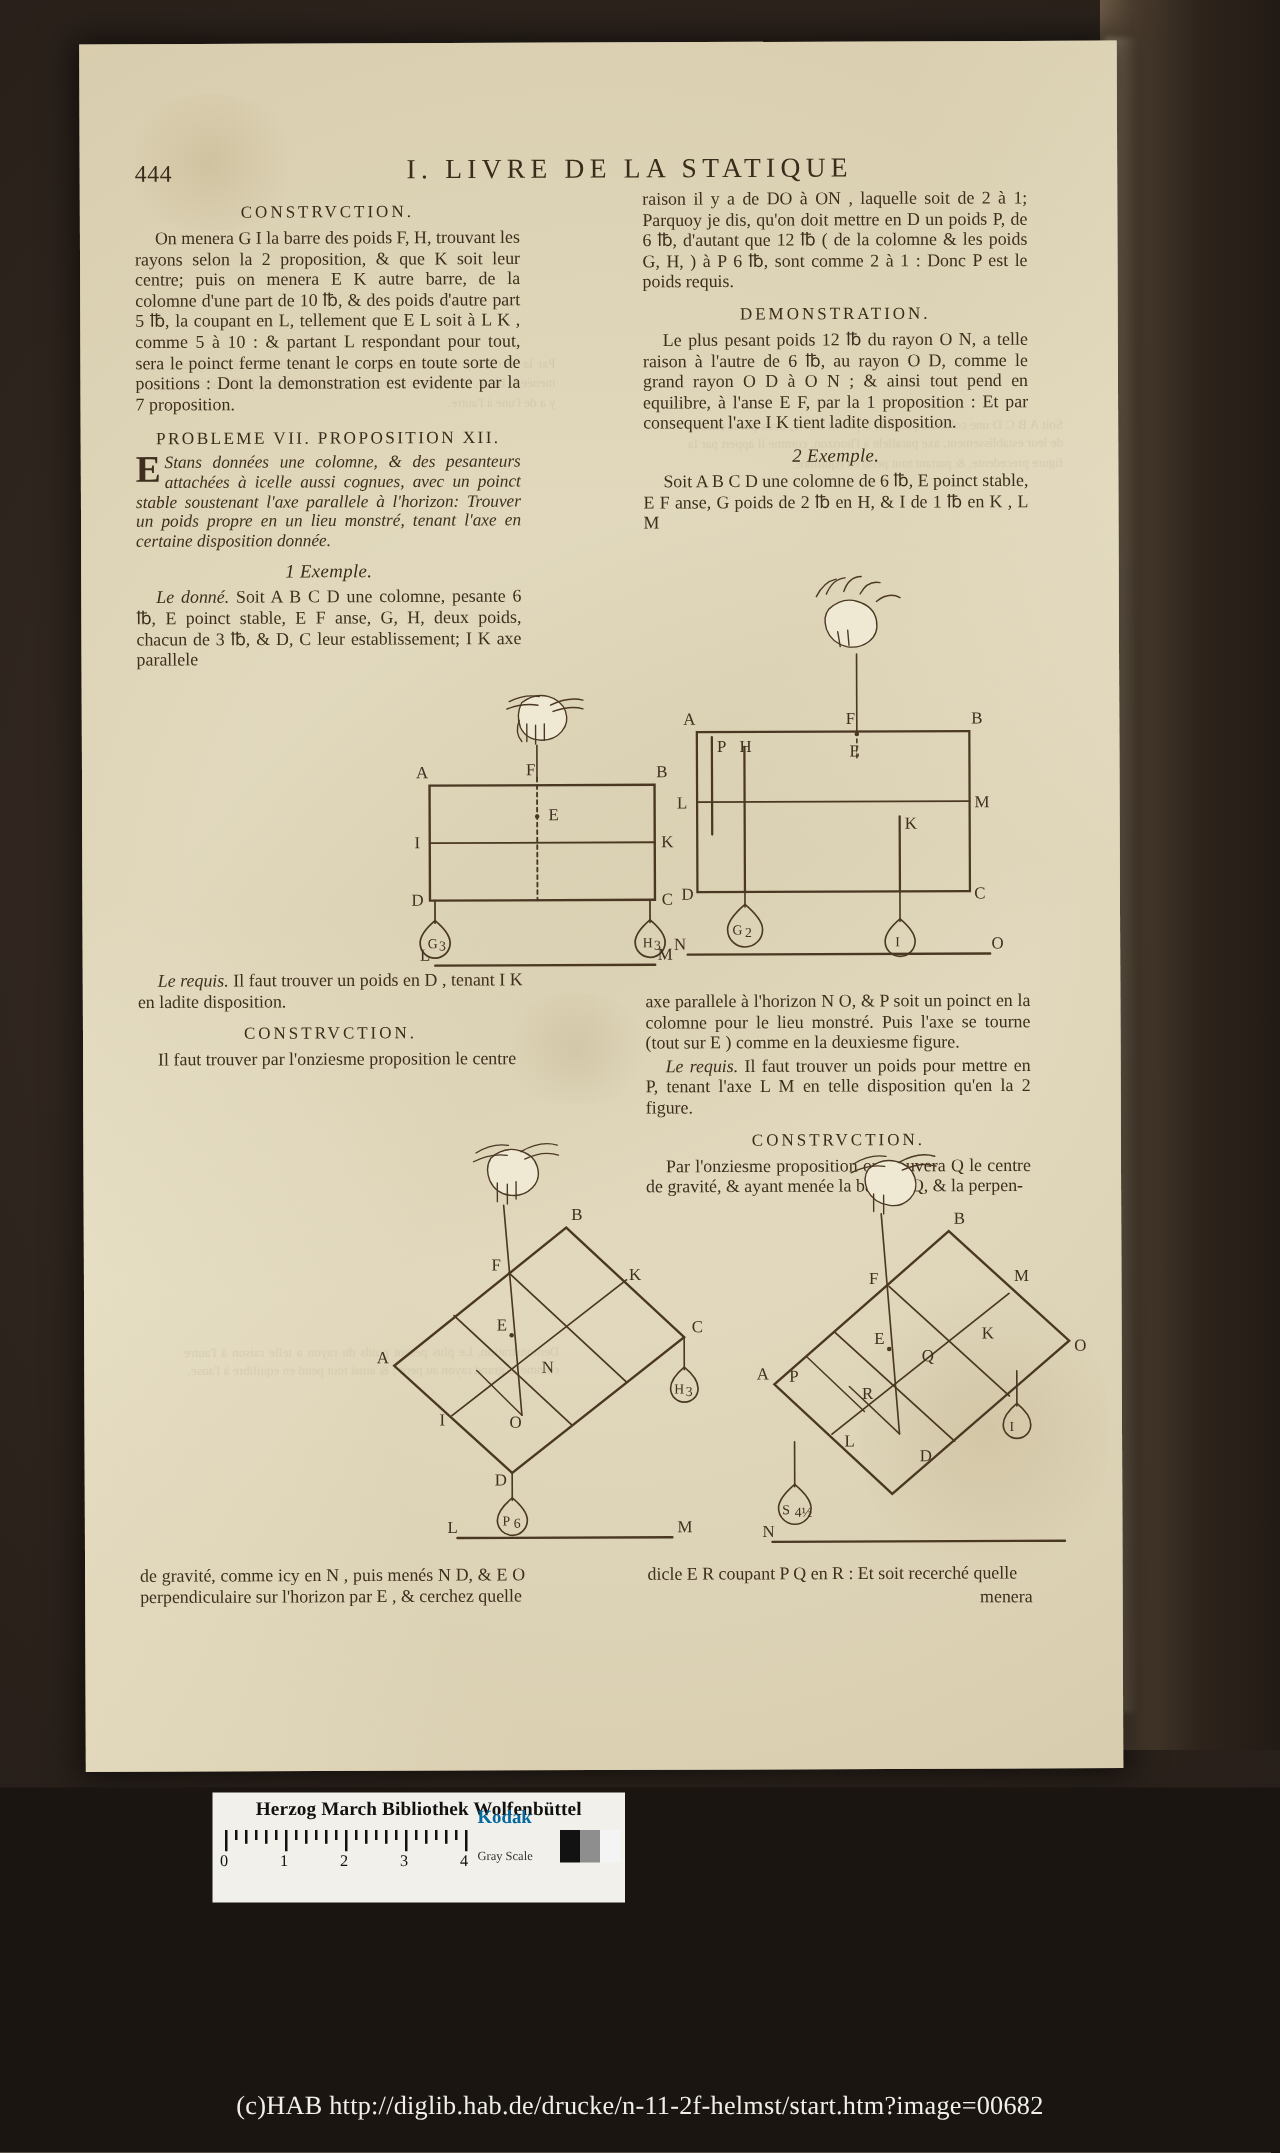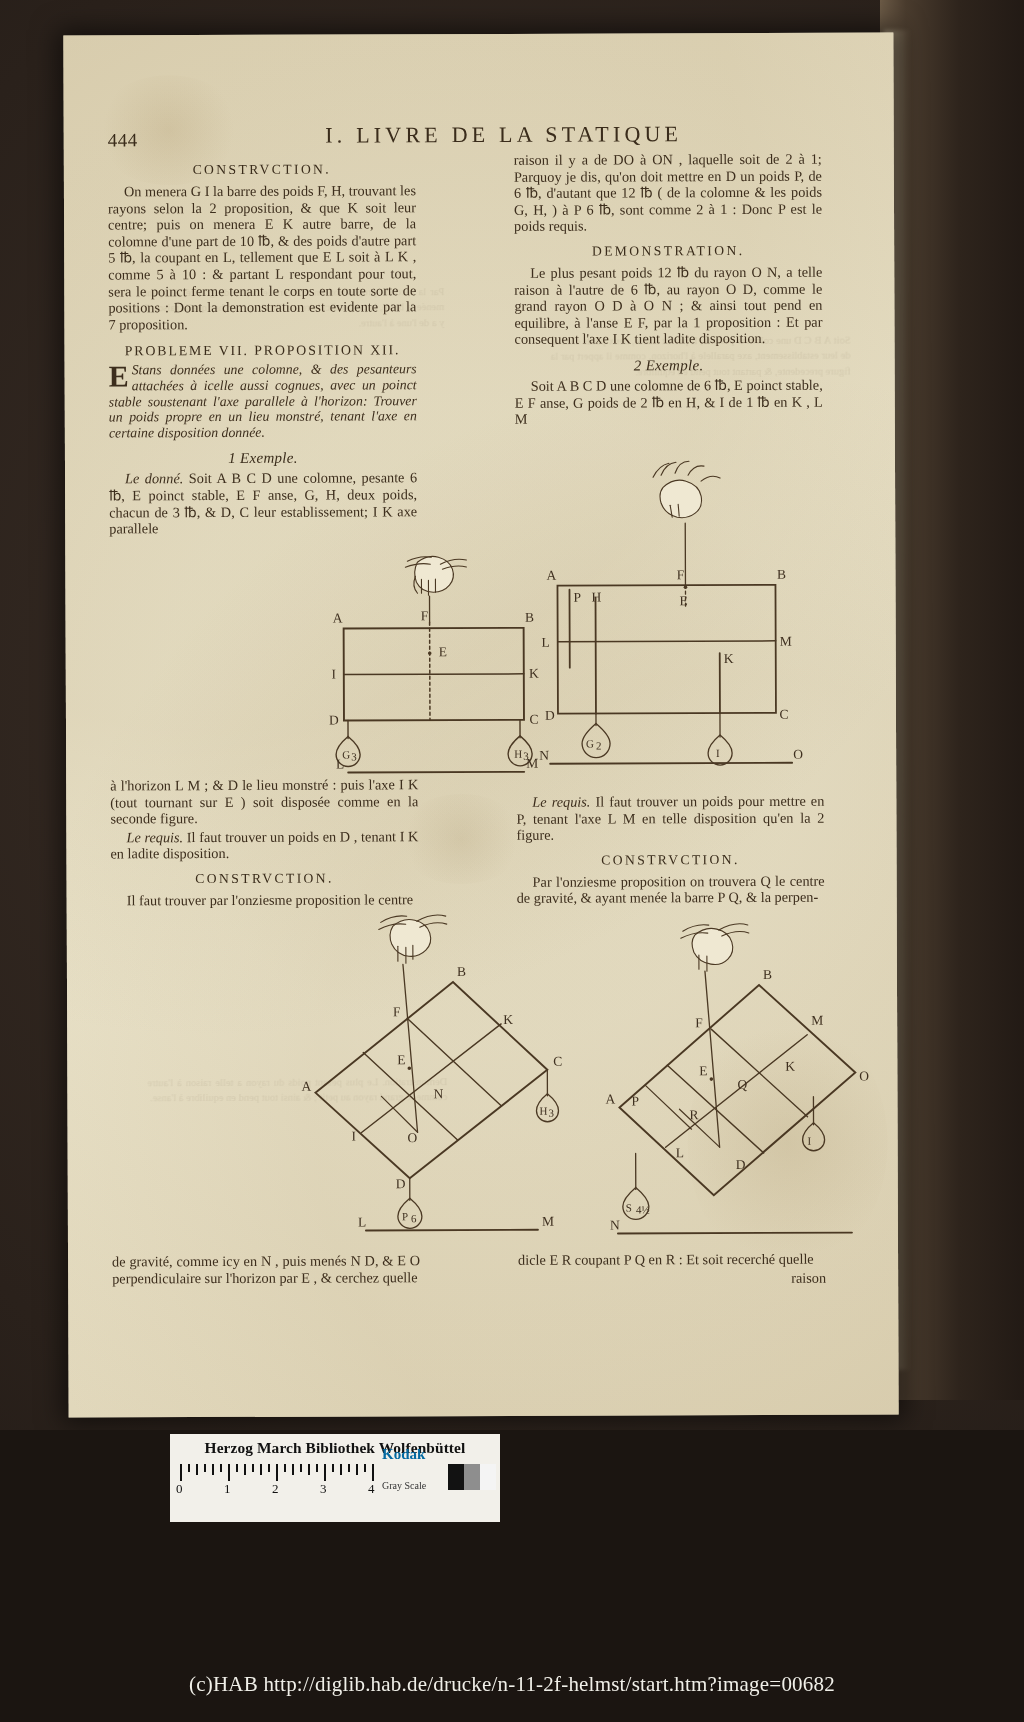--- a/index.html
+++ b/index.html
@@ -222,21 +222,20 @@
         <text class="lbl" x="44" y="218" text-anchor="middle">L</text>
         <text class="lbl" x="236" y="218" text-anchor="middle">M</text>
         <text class="lbl sm" x="46" y="208">G</text>
         <text class="lbl sm" x="55" y="210">3</text>
         <text class="lbl sm" x="218" y="208">H</text>
         <text class="lbl sm" x="227" y="210">3</text>
       </svg>
     </div>
 
     <div class="col left" style="top:742px;">
-      <p class="ptxt">à l'horizon L M ; &amp; D le lieu monstré : puis l'axe I K (tout tournant sur E ) soit disposée comme en la seconde figure.</p>
       <p class="ptxt ind"><span class="it">Le requis.</span><span> Il faut trouver un poids en D , tenant I K en ladite disposition.</span></p>
       <div class="smallcaps">CONSTRVCTION.</div>
       <p class="ptxt ind">Il faut trouver par l'onziesme proposition le centre</p>
     </div>
 
     <div class="fig" style="left:218px;top:866px;">
       <svg width="300" height="336" viewBox="0 0 300 336">
         <g class="ink" stroke-width="1.1">
           <path d="M108 26 q10 -9 22 -6 q12 3 15 13 q3 10 -4 17 q-7 7 -17 6 q-12 -1 -17 -12 q-4 -10 1 -18 z" fill="#efe8d2"></path>
           <path d="M96 22 q13 -8 26 -6"></path>
@@ -341,20 +340,21 @@
         <text class="lbl" x="278" y="262" text-anchor="middle">C</text>
         <text class="lbl" x="38" y="302" text-anchor="middle">N</text>
         <text class="lbl" x="292" y="302" text-anchor="middle">O</text>
         <text class="lbl sm" x="80" y="290">G</text>
         <text class="lbl sm" x="90" y="292">2</text>
         <text class="lbl sm" x="210" y="300">I</text>
       </svg>
     </div>
 
     <div class="col right" style="top:760px;">
+      <p class="ptxt">axe parallele à l'horizon N O, &amp; P soit un poinct en la colomne pour le lieu monstré. Puis l'axe se tourne (tout sur E ) comme en la deuxiesme figure.</p>
       <p class="ptxt ind"><span class="it">Le requis.</span><span> Il faut trouver un poids pour mettre en P, tenant l'axe L M en telle disposition qu'en la 2 figure.</span></p>
       <div class="smallcaps">CONSTRVCTION.</div>
       <p class="ptxt ind">Par l'onziesme proposition on trouvera Q le centre de gravité, &amp; ayant menée la barre P Q, &amp; la perpen-</p>
     </div>
 
     <div class="fig" style="left:516px;top:874px;">
       <svg width="310" height="332" viewBox="0 0 310 332">
         <g class="ink" stroke-width="1.1">
           <path d="M112 28 q10 -9 22 -6 q12 3 15 13 q3 10 -4 17 q-7 7 -17 5 q-12 -2 -17 -12 q-4 -10 1 -17 z" fill="#efe8d2"></path>
           <path d="M100 24 q13 -8 26 -6"></path>
@@ -395,21 +395,21 @@
         <text class="lbl" x="152" y="262">D</text>
         <text class="lbl" x="26" y="322">N</text>
         <text class="lbl sm" x="224" y="238">I</text>
         <text class="lbl sm" x="42" y="304">S</text>
         <text class="lbl sm" x="52" y="306">4½</text>
       </svg>
     </div>
 
     <div class="col right" style="top:1218px;">
       <p class="ptxt">dicle E R coupant P Q en R : Et soit recerché quelle</p>
-      <p class="ptxt" style="text-align:right;">raison</p>
+      <p class="ptxt" style="text-align:right;">menera</p>
     </div>
 
   </div>
 </div>
 
 <div id="footer-strip"></div>
 
 <div id="hab-plate">
   <div id="hab-title">Herzog March Bibliothek Wolfenbüttel</div>
 

